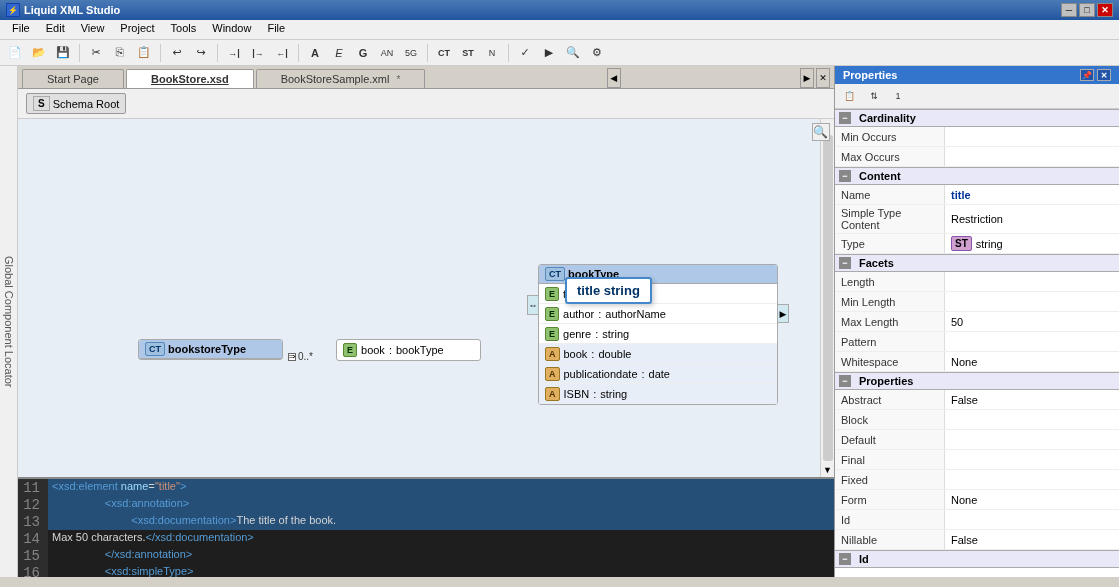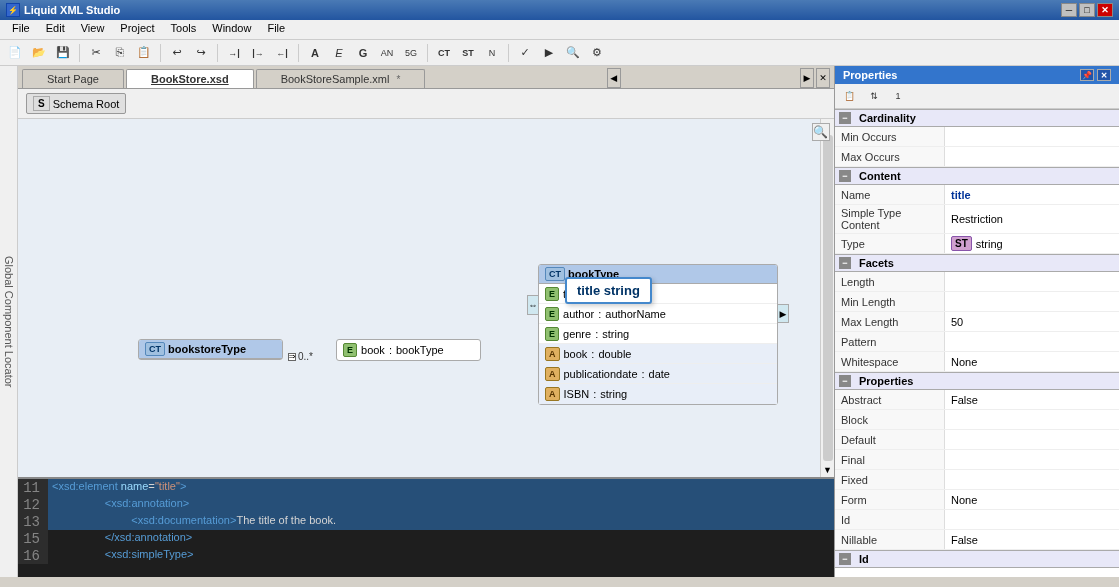--- a/index.html
+++ b/index.html
@@ -269,20 +269,24 @@
         </div>
         <div class="code-line selected-line">
           <div class="line-num">12</div>
           <div class="line-content">        <span class="xml-tag">&lt;xsd:annotation&gt;</span></div>
         </div>
         <div class="code-line selected-line">
           <div class="line-num">13</div>
           <div class="line-content">            <span class="xml-tag">&lt;xsd:documentation&gt;</span><span class="xml-text">The title of the book.</span></div>
         </div>
         <div class="code-line">
+          <div class="line-num">14</div>
+          <div class="line-content"><span class="xml-text">Max 50 characters.</span><span class="xml-tag">&lt;/xsd:documentation&gt;</span></div>
+        </div>
+        <div class="code-line">
           <div class="line-num">15</div>
           <div class="line-content">        <span class="xml-tag">&lt;/xsd:annotation&gt;</span></div>
         </div>
         <div class="code-line">
           <div class="line-num">16</div>
           <div class="line-content">        <span class="xml-tag">&lt;xsd:simpleType&gt;</span></div>
         </div>
       </div>
     </div>
   </div>

